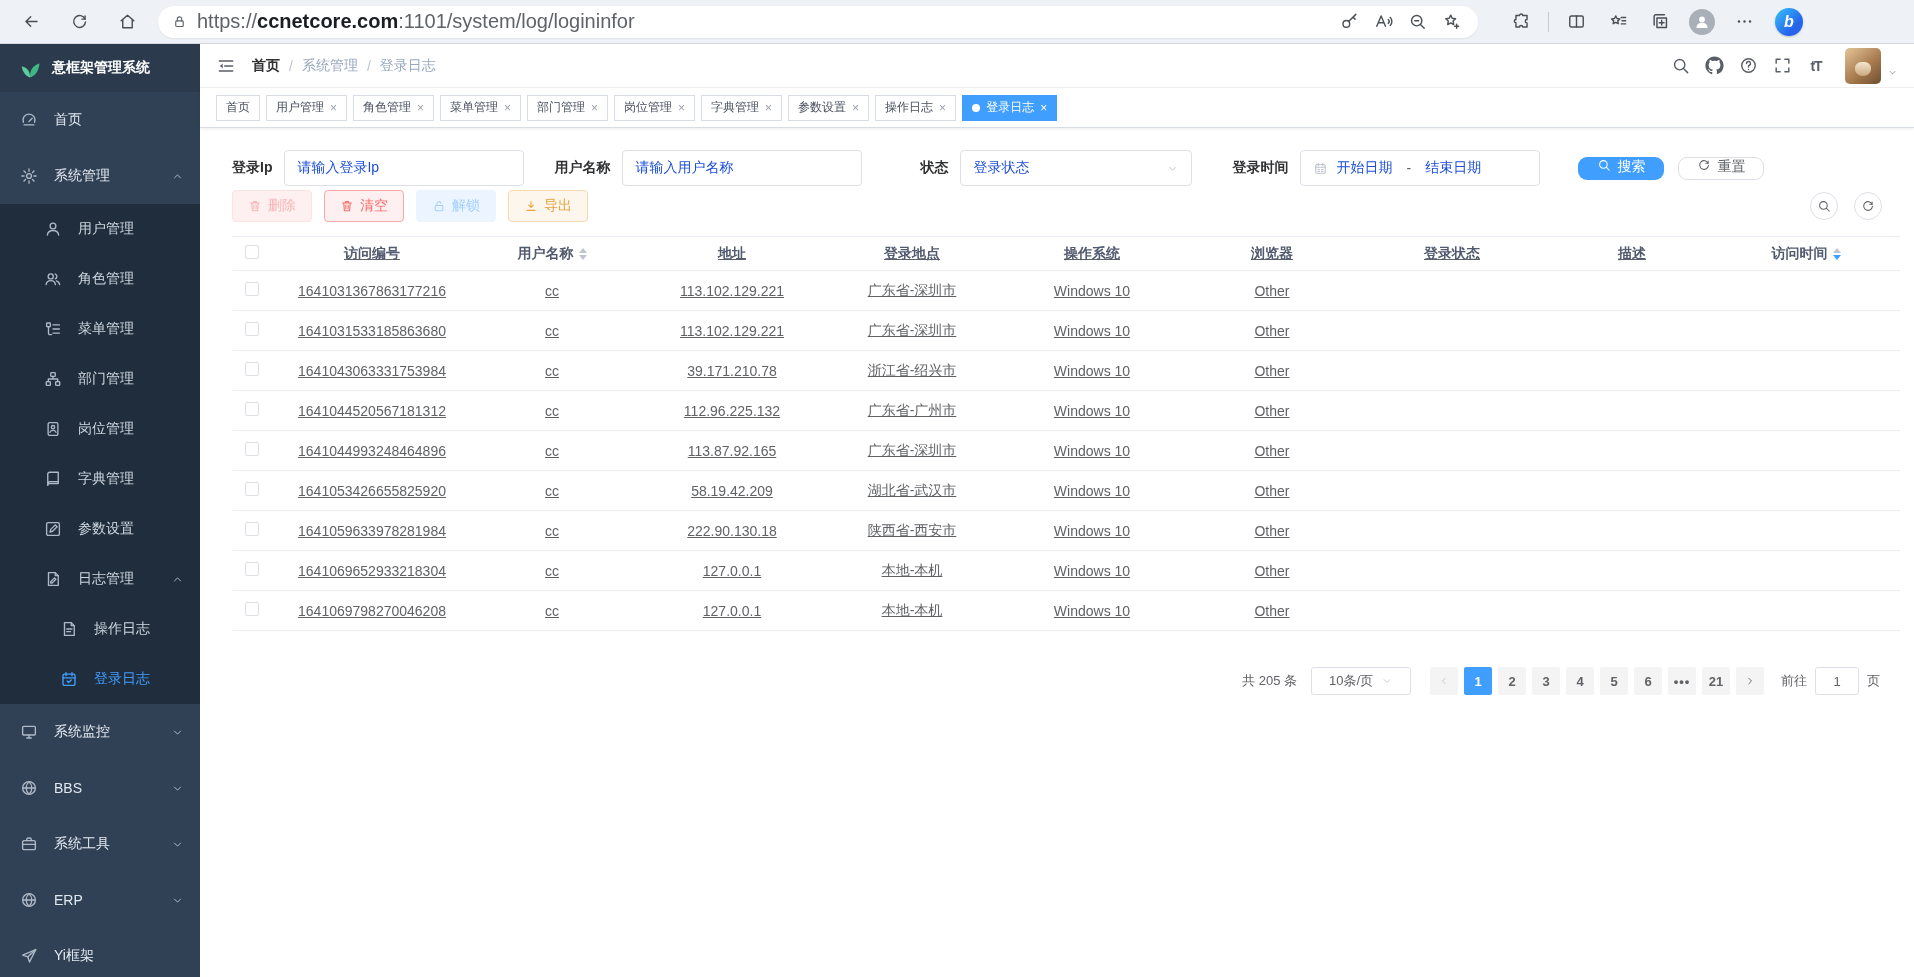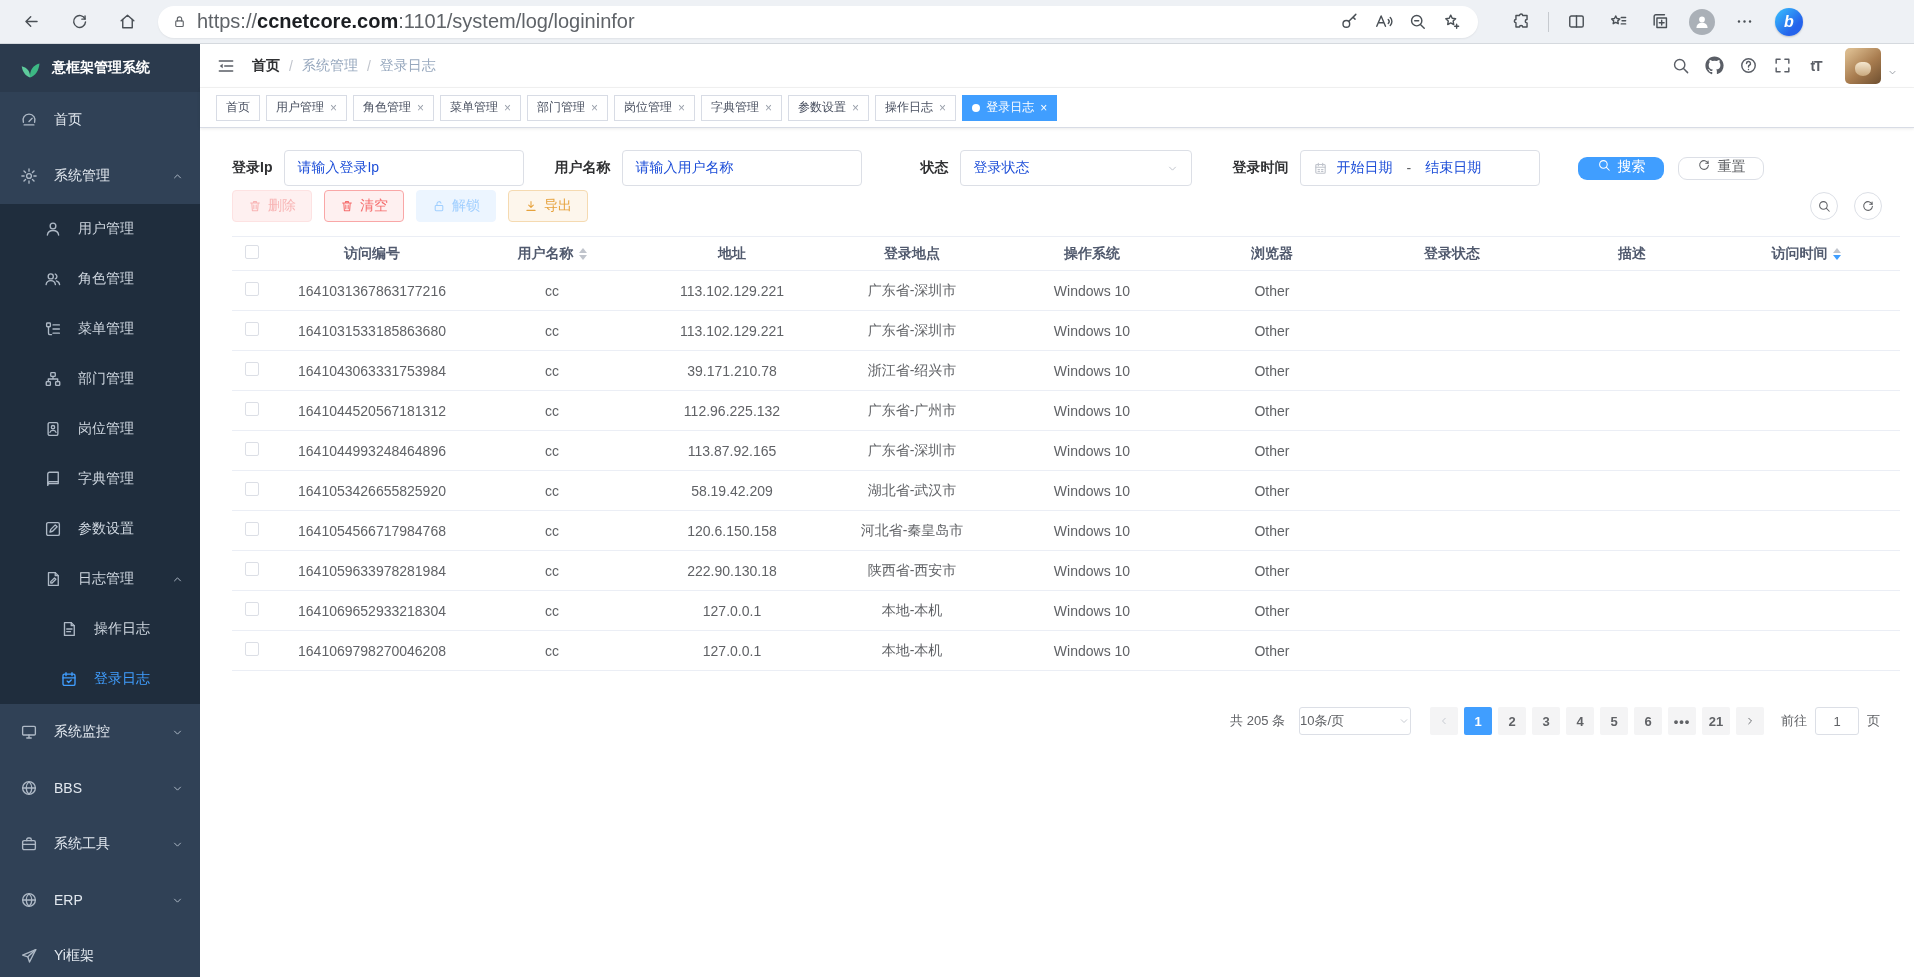--- a/index.html
+++ b/index.html
@@ -95,35 +95,35 @@
   .tbtn svg { width:14px; height:14px; margin-right:6px; }
   .tbtn.del { background:#fef0f0; border-color:#fde2e2; color:#f8b4b4; cursor:not-allowed; }
   .tbtn.clear { background:#fef0f0; border-color:#f9a7a7; color:#f56c6c; }
   .tbtn.unlock { background:#ecf5ff; border-color:#ecf5ff; color:#a0cfff; cursor:not-allowed; }
   .tbtn.export { background:#fdf6ec; border-color:#f5dab1; color:#e6a23c; }
   .tool-right { margin-left:auto; display:flex; align-items:center; }
   .cbtn { width:28px; height:28px; border-radius:50%; border:1px solid #dcdfe6; background:#fff; color:#606266; display:flex; align-items:center; justify-content:center; margin-left:16px; cursor:pointer; }
   .cbtn svg { width:14px; height:14px; }
 
   
-  table.grid { width:1668px; border-collapse:collapse; margin-top:14px; table-layout:fixed; }
+  table.grid { width:1668px; border-collapse:collapse; margin-top:14px; table-layout:fixed;text-decoration:underline; }
   table.grid th { height:34px; font-size:14px; color:#515a6e; font-weight:700; border-bottom:1px solid #ebeef5; border-top:1px solid #ebeef5; text-align:center; }
   table.grid td { height:40px; font-size:14px; color:#606266; border-bottom:1px solid #ebeef5; text-align:center; white-space:nowrap; overflow:hidden; }
   .th-flex { display:inline-flex; align-items:center; }
   .sorter { display:inline-flex; flex-direction:column; margin-left:5px; }
   .car { width:0; height:0; border-left:4px solid transparent; border-right:4px solid transparent; }
   .car.up { border-bottom:5px solid #c0c4cc; }
   .car.dn { border-top:5px solid #c0c4cc; margin-top:2px; }
   .car.dn.on { border-top-color:#409eff; }
   .cbx { width:14px; height:14px; border:1px solid #dcdfe6; border-radius:2px; background:#fff; display:inline-block; cursor:pointer; }
 
   
   .pager { display:flex; align-items:center; justify-content:flex-end; margin-top:36px; padding-right:2px; font-size:13px; color:#606266; }
   .pager .total { margin-right:14px; }
-  .psel { width:112px; height:28px; border:1px solid #dcdfe6; border-radius:3px; display:flex; align-items:center; justify-content:space-between; color:#606266; background:#fff; cursor:pointer; }
+  .psel { width:100px; height:28px; border:1px solid #dcdfe6; border-radius:3px; display:flex; align-items:center; justify-content:center; color:#606266; background:#fff; cursor:pointer; }
   .psel .caret { color:#c0c4cc; margin-left:8px; }
   .psel .caret svg { width:12px; height:12px; }
   .pgroup { display:flex; align-items:center; margin-left:16px; }
   .pbtn { min-width:28px; height:28px; border-radius:2px; background:#f4f4f5; color:#606266; display:flex; align-items:center; justify-content:center; margin:0 3px; font-weight:700; cursor:pointer; padding:0 4px; }
   .pbtn svg { width:12px; height:12px; }
   .pbtn.dis { color:#c0c4cc; }
   .pbtn.on { background:#409eff; color:#fff; }
   .pbtn.dots { letter-spacing:1px; font-weight:700; }
   .goto { display:flex; align-items:center; margin-left:14px; }
   .goto input { width:44px; height:28px; border:1px solid #dcdfe6; border-radius:3px; text-align:center; color:#606266; font-size:13px; margin:0 8px; outline:none; }
@@ -859,32 +859,20 @@
               <td>58.19.42.209</td>
               <td>湖北省-武汉市</td>
               <td>Windows 10</td>
               <td>Other</td>
               <td></td>
               <td></td>
               <td></td>
           </tr>
           <tr>
             <td><span class="cbx"></span></td>
-            <td>1641054566717984768</td>
-              <td>cc</td>
-              <td>120.6.150.158</td>
-              <td>河北省-秦皇岛市</td>
-              <td>Windows 10</td>
-              <td>Other</td>
-              <td></td>
-              <td></td>
-              <td></td>
-          </tr>
-          <tr>
-            <td><span class="cbx"></span></td>
             <td>1641059633978281984</td>
               <td>cc</td>
               <td>222.90.130.18</td>
               <td>陕西省-西安市</td>
               <td>Windows 10</td>
               <td>Other</td>
               <td></td>
               <td></td>
               <td></td>
           </tr>

